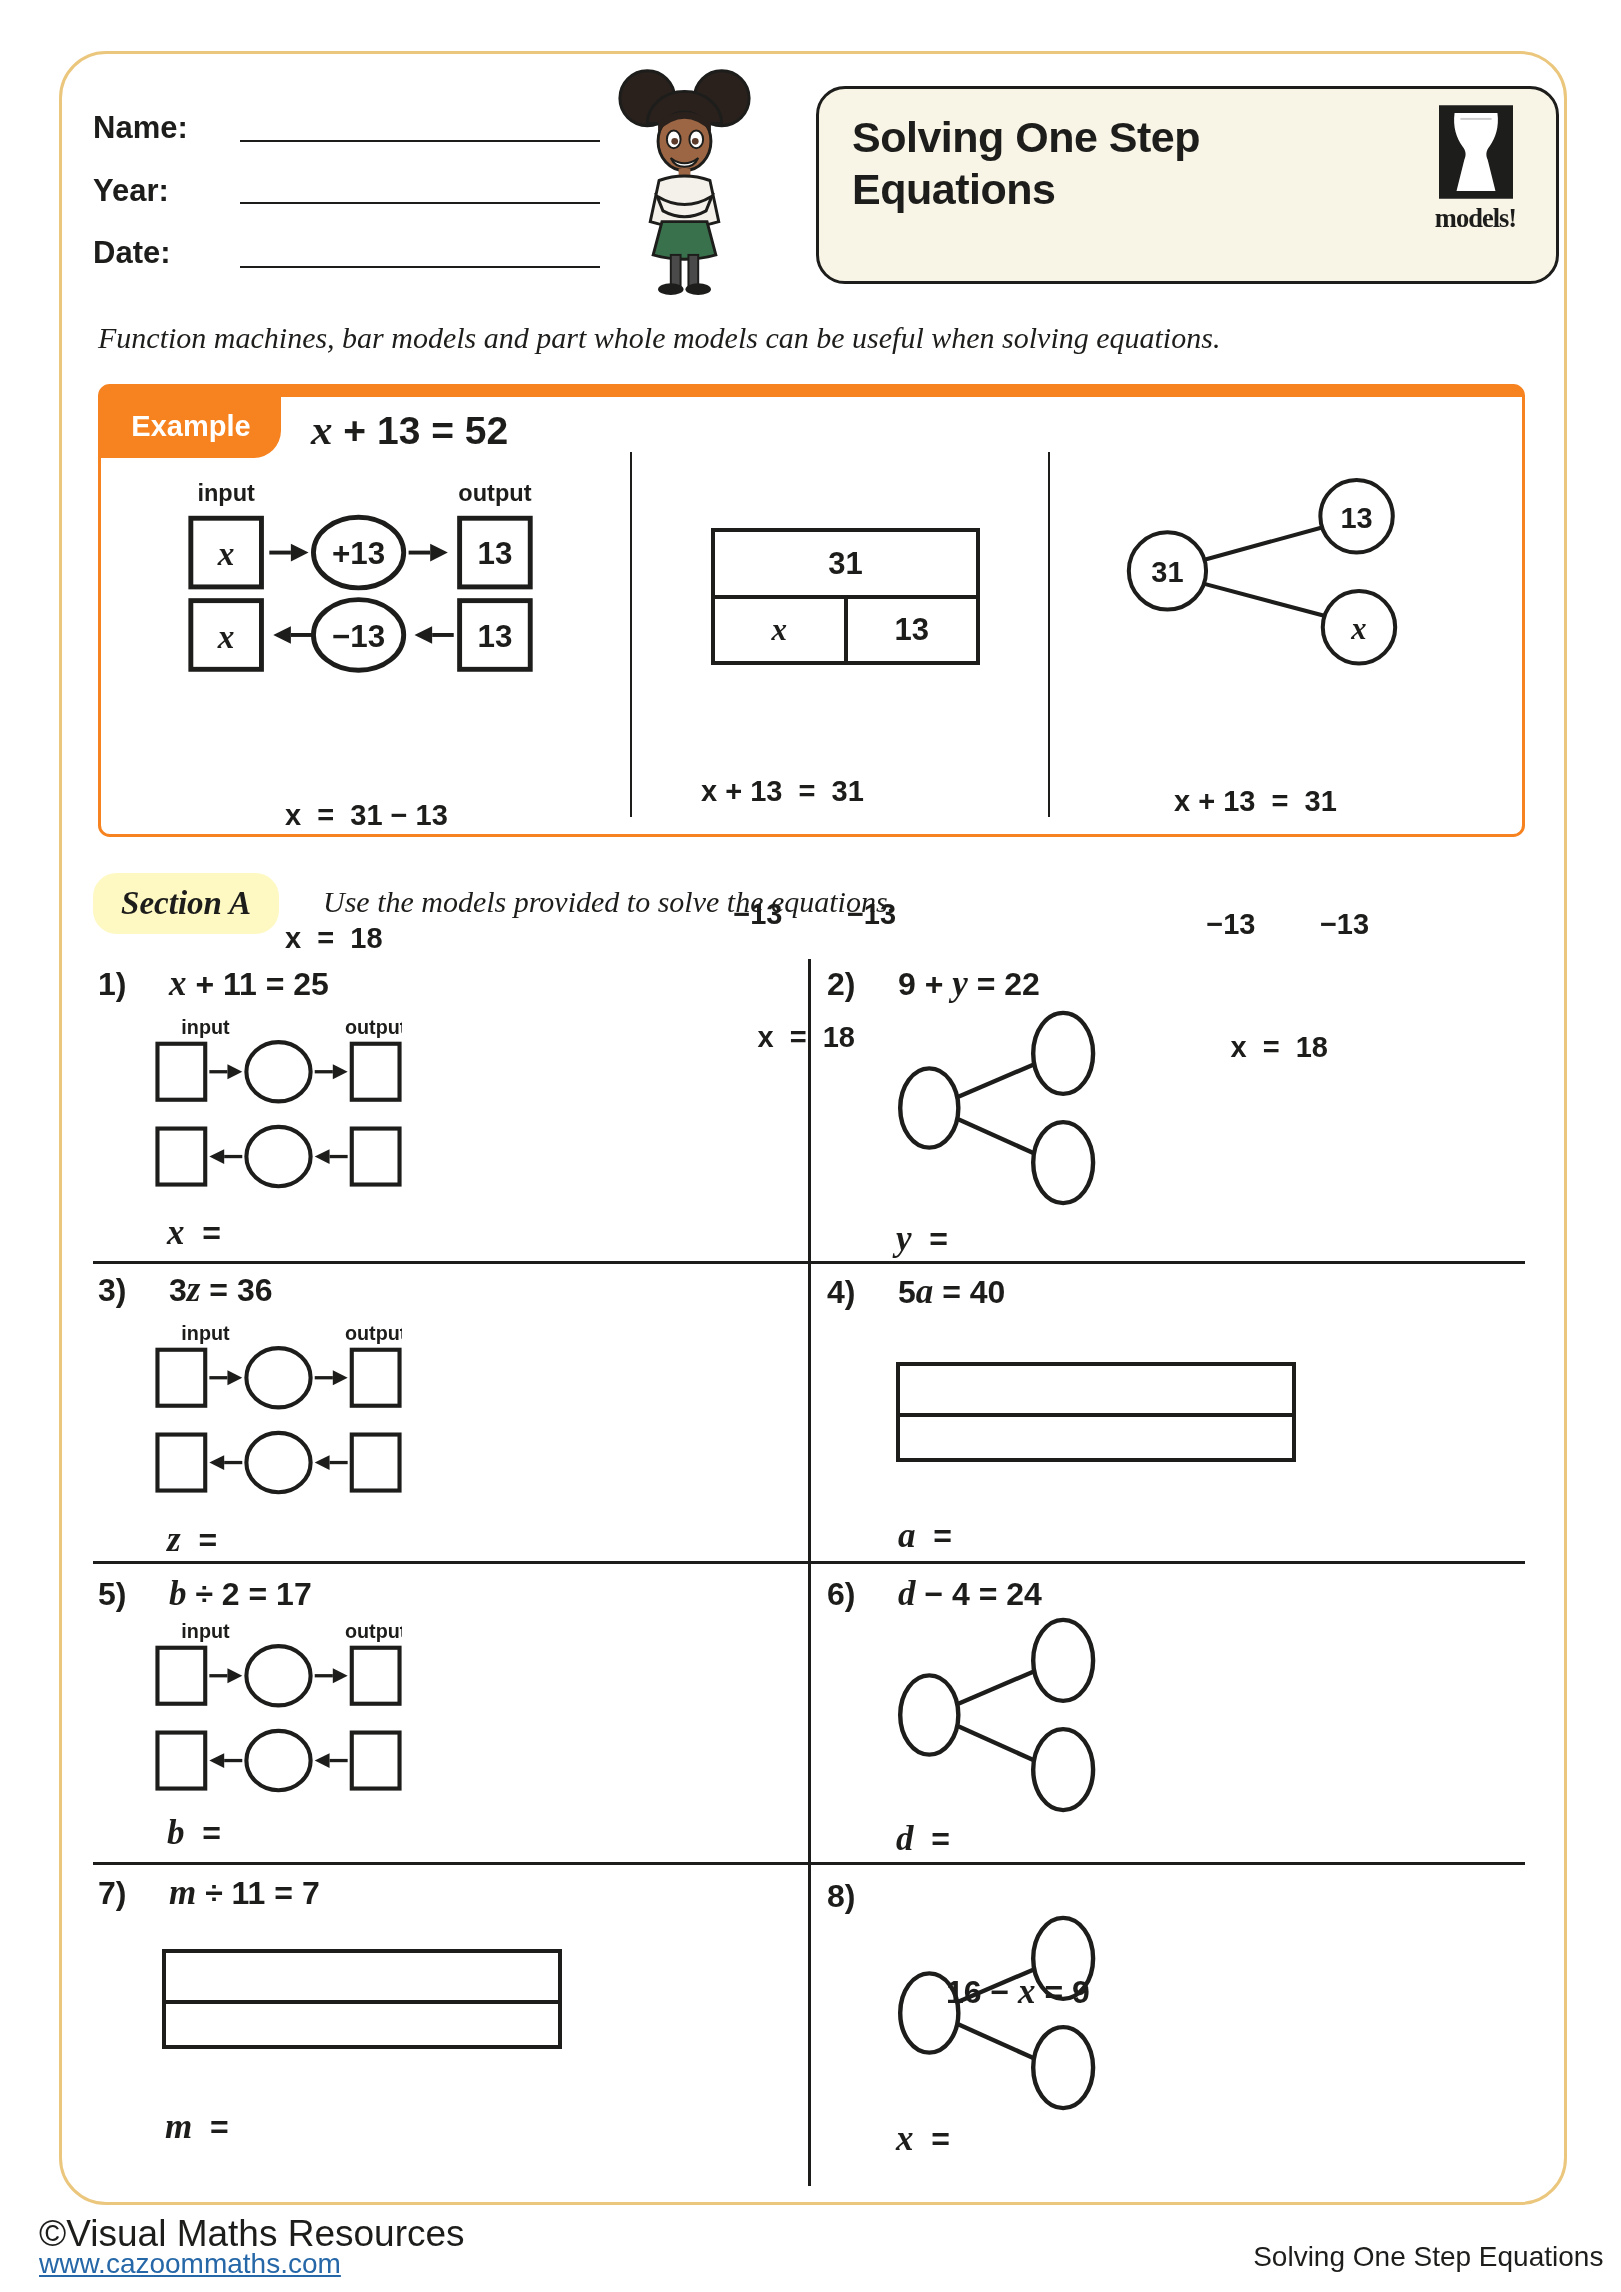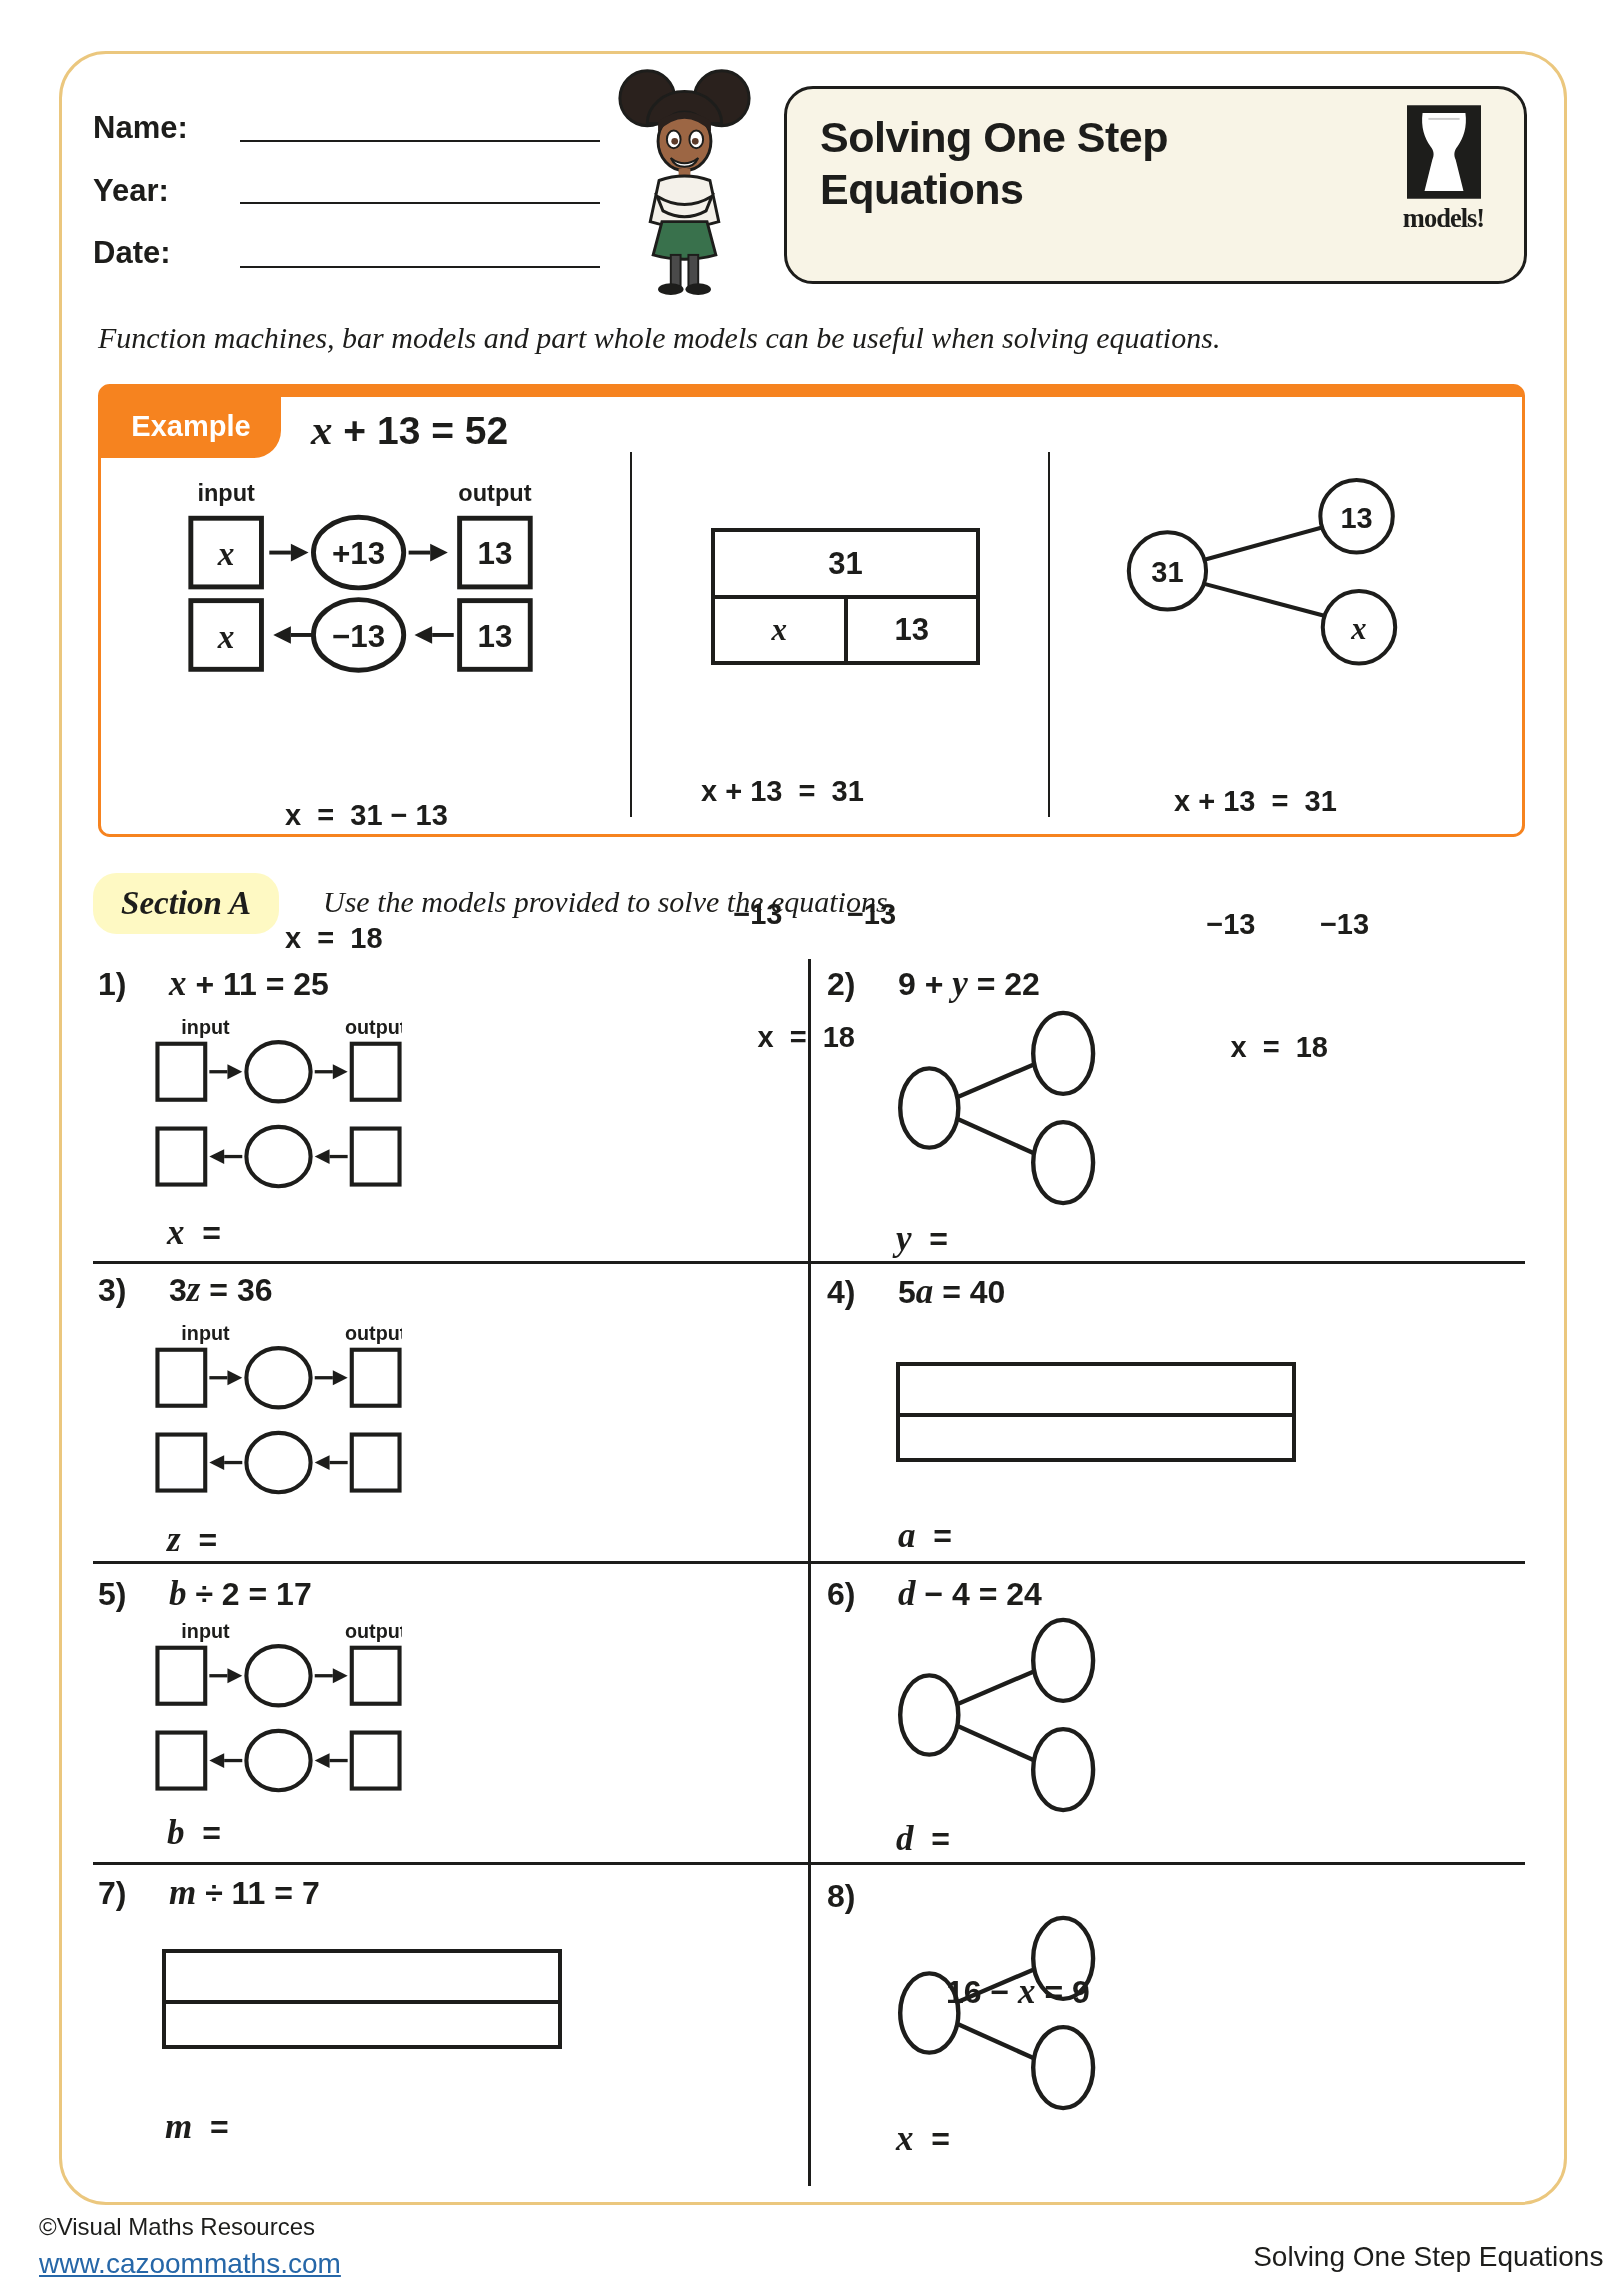--- a/index.html
+++ b/index.html
@@ -6,21 +6,21 @@
   body{
     width:1621px;height:2293px;position:relative;background:#ffffff;
     font-family:"Liberation Sans",sans-serif;color:#1d1d1b;overflow:hidden;
   }
   .abs{position:absolute;}
   
   .page-frame{left:59px;top:51px;width:1502px;height:2148px;border:3.9px solid #ebc77e;border-radius:47px;}
   
   .field-label{font-size:31px;font-weight:700;}
   .field-line{border-bottom:2.9px solid #1d1d1b;height:0;}
-  .title-box{left:784px;top:86px;width:743px;height:198px;background:#f8f4e6;border:3.9px solid #1d1d1b;border-radius:29px;box-sizing:border-box;}
+  .title-box{left:816px;top:86px;width:743px;height:198px;background:#f8f4e6;border:3.9px solid #1d1d1b;border-radius:29px;box-sizing:border-box;}
   .title-text{left:33px;top:21.6px;font-size:43px;font-weight:700;line-height:1.22;letter-spacing:-0.5px;}
   .brand-wrap{right:23.5px;top:15.7px;width:114px;text-align:center;}
   .brand-text{font-family:"Liberation Serif",serif;font-weight:700;font-size:26.5px;letter-spacing:-1px;}
   
   .serif-it{font-family:"Liberation Serif",serif;font-style:italic;font-size:30px;}
   
   .example-box{left:98px;top:384px;width:1427px;height:453px;box-sizing:border-box;
     border:3.9px solid #f6831f;border-top:13.7px solid #f6831f;border-radius:11.8px;}
   .example-tab{left:0;top:0;width:180px;height:61px;background:#f6831f;border-radius:0 0 27.4px 0;
     color:#fff;font-size:29px;font-weight:700;text-align:center;line-height:59px;}
@@ -50,21 +50,21 @@
   .section-label{font-family:"Liberation Serif",serif;font-style:italic;font-weight:700;font-size:33px;}
   
   .rule-h{height:2.9px;background:#1d1d1b;}
   .rule-v{width:2.9px;background:#1d1d1b;}
   .q-num{font-size:32px;font-weight:700;}
   .q-eq{font-size:32px;font-weight:700;white-space:pre;}
   .q-eq .v{font-size:35px;}
   .q-ans{font-size:32px;font-weight:700;white-space:pre;}
   .q-ans .v{font-size:35px;}
   
-  .footer-credit{font-size:24px;}
+  .footer-credit{font-size:37px;}
   .footer-link{font-size:28px;color:#2667a8;text-decoration:underline;}
   .footer-title{font-size:28px;}
 </style>
 </head>
 <body>
 
 <div class="abs page-frame"></div>
 
 <div class="abs field-label" style="left:93px;top:110px;">Name:</div>
 <div class="abs field-line" style="left:240px;top:140px;width:360px;"></div>

